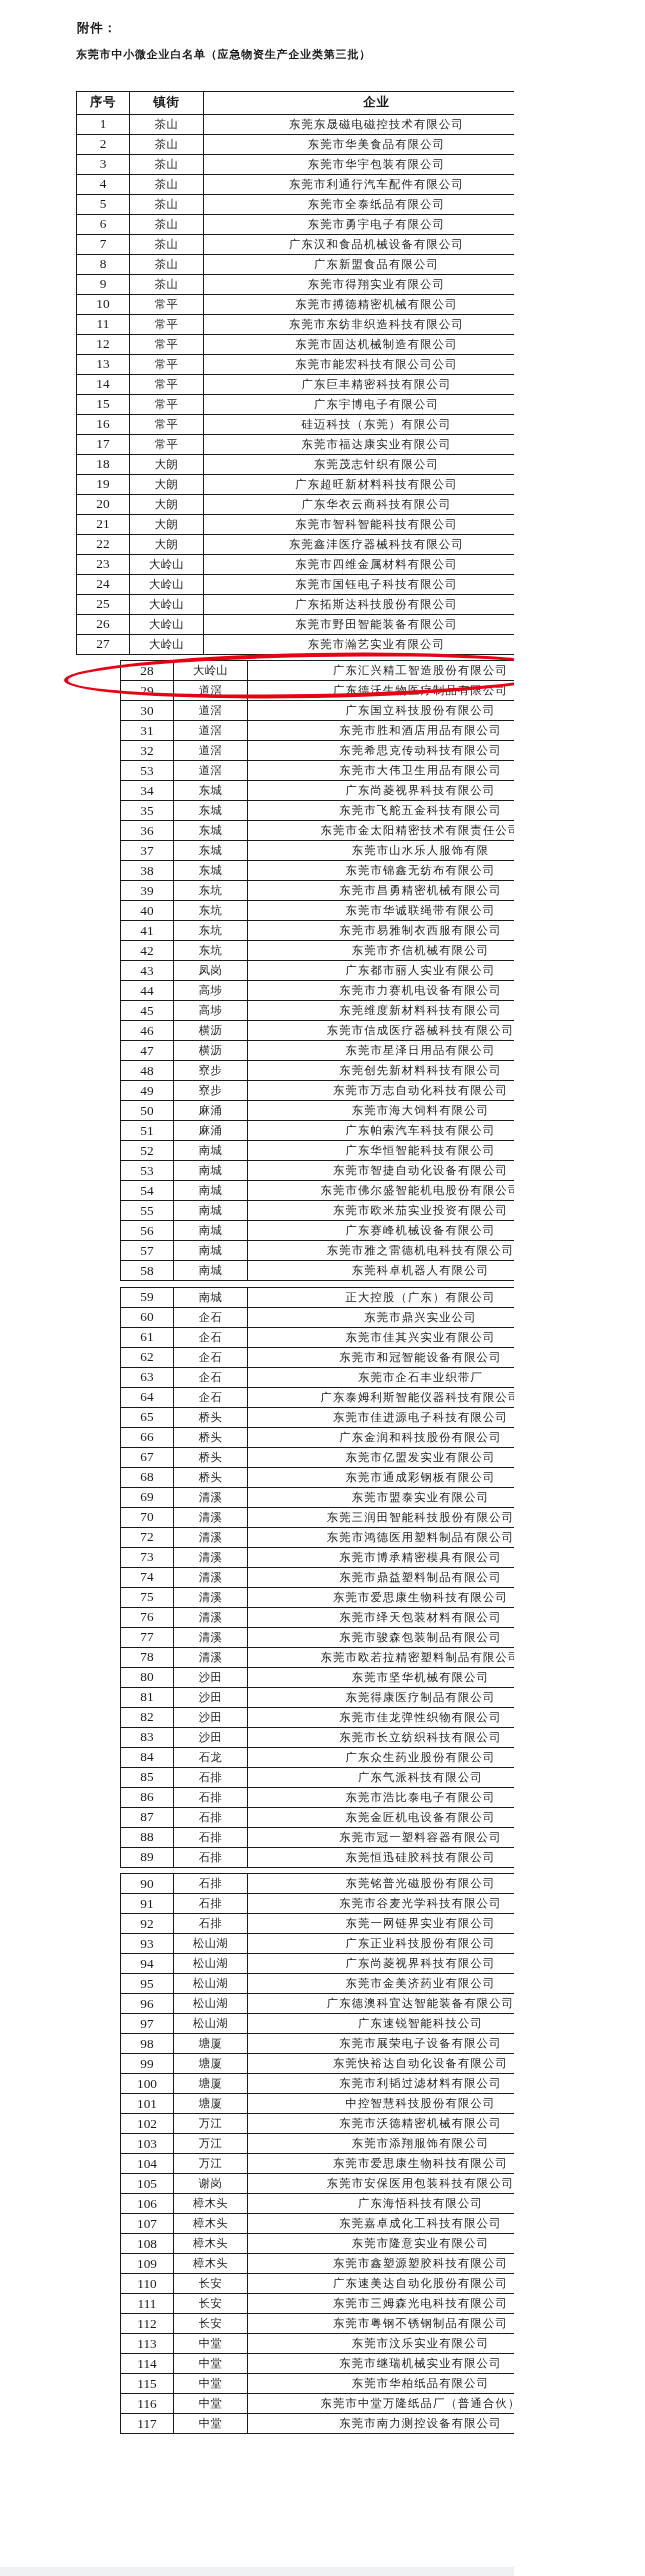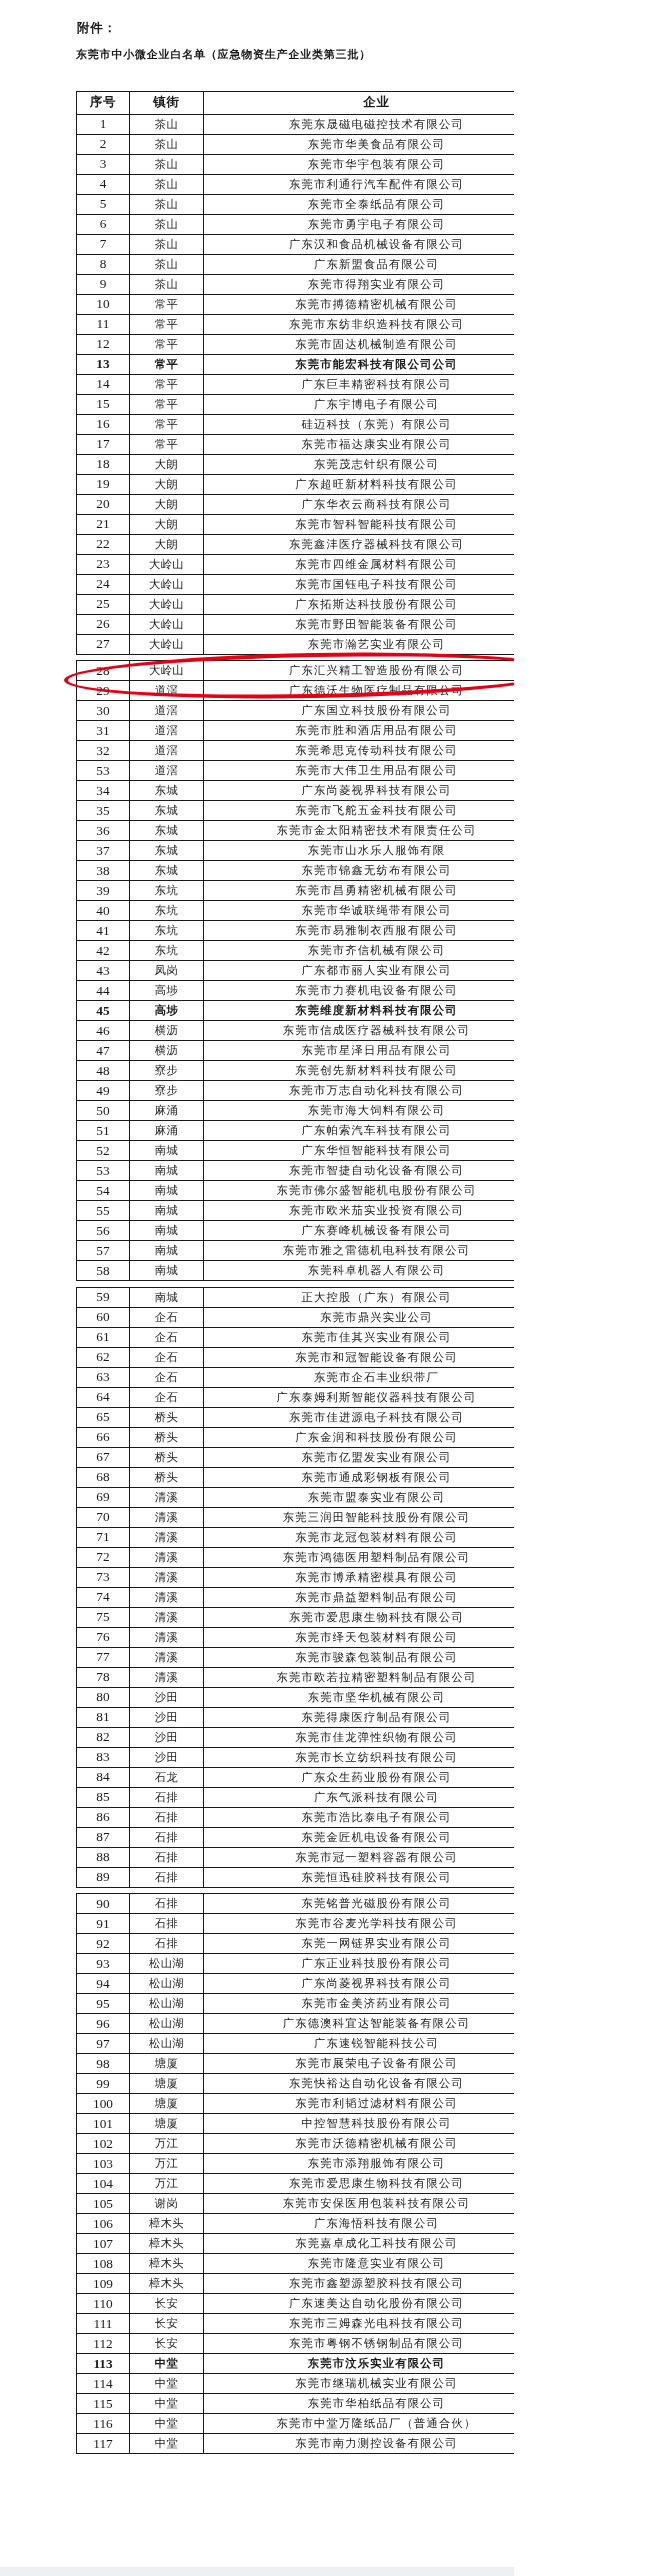--- a/index.html
+++ b/index.html
@@ -37,21 +37,21 @@
     left: 76px;
     top: 91px;
     width: 473px;
   }
   table.seg {
     border-collapse: collapse;
     table-layout: fixed;
     width: 473px;
     border: 1.6px solid #1a1a1a;
   }
-  table.seg + table.seg { margin-top: 5.5px; }
+  table.seg + table.seg { margin-top: 5.5px; margin-left: 44px; }
   col.c1 { width: 53px; }
   col.c2 { width: 74px; }
   col.c3 { width: 346px; }
   th, td {
     border: 0.8px solid #1a1a1a;
     text-align: center;
     vertical-align: middle;
     padding: 0;
     overflow: hidden;
     white-space: nowrap;
@@ -64,21 +64,21 @@
     border-bottom-width: 1.6px;
     font-family: Liberation Serif, serif;
   }
   tbody tr { height: 20px; }
   td.num {
     font-size: 13.3px;
     font-family: "Liberation Serif", "DejaVu Serif", serif;
   }
   td.town { font-size: 11.3px; letter-spacing: 0.4px; }
   td.comp { font-size: 11.3px; letter-spacing: 1.2px; }
-  tr.thick-after td { border-bottom-width: 1.6px; font-weight: bold; }
+  tr.thick-after td { border-bottom-width: 1.6px; }
   .red-ellipse {
     position: absolute;
     left: 64px;
     width: 500px;
     height: 45px;
     border: 4.7px solid #e60012;
     border-radius: 50%;
     transform: rotate(-1.1deg);
     box-sizing: border-box;
     pointer-events: none;
@@ -474,25 +474,20 @@
             <td class="num">69</td>
             <td class="town">清溪</td>
             <td class="comp">东莞市盟泰实业有限公司</td>
           </tr>
           <tr>
             <td class="num">70</td>
             <td class="town">清溪</td>
             <td class="comp">东莞三润田智能科技股份有限公司</td>
           </tr>
           <tr>
-            <td class="num">71</td>
-            <td class="town">清溪</td>
-            <td class="comp">东莞市龙冠包装材料有限公司</td>
-          </tr>
-          <tr>
             <td class="num">72</td>
             <td class="town">清溪</td>
             <td class="comp">东莞市鸿德医用塑料制品有限公司</td>
           </tr>
           <tr>
             <td class="num">73</td>
             <td class="town">清溪</td>
             <td class="comp">东莞市博承精密模具有限公司</td>
           </tr>
           <tr>

